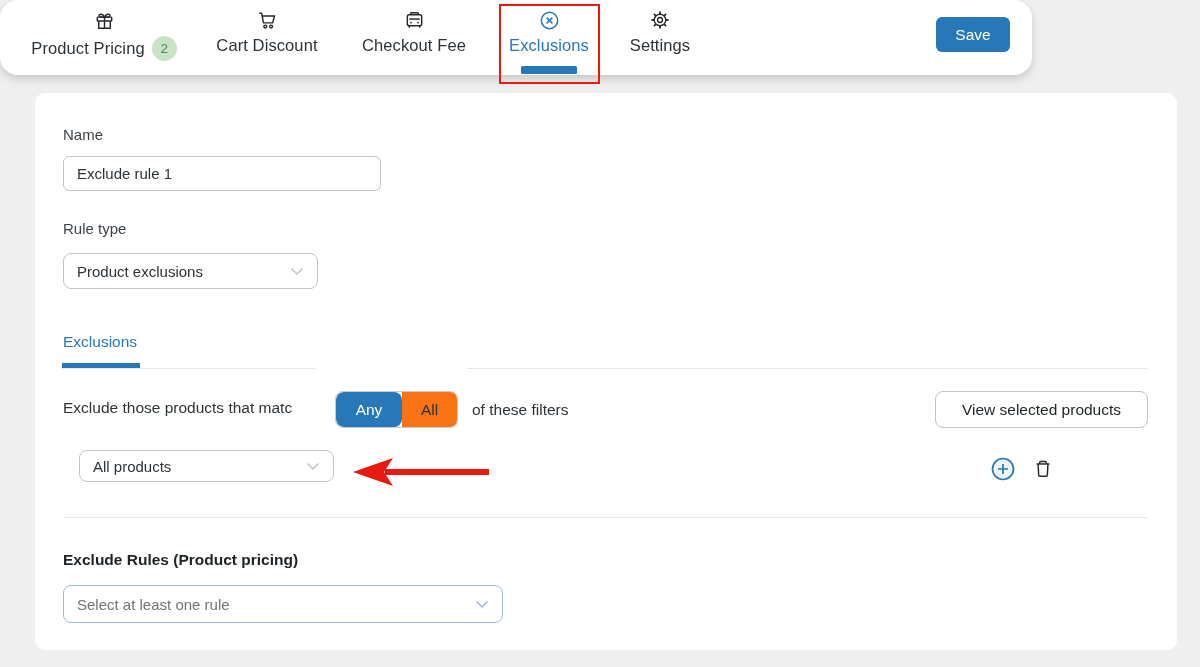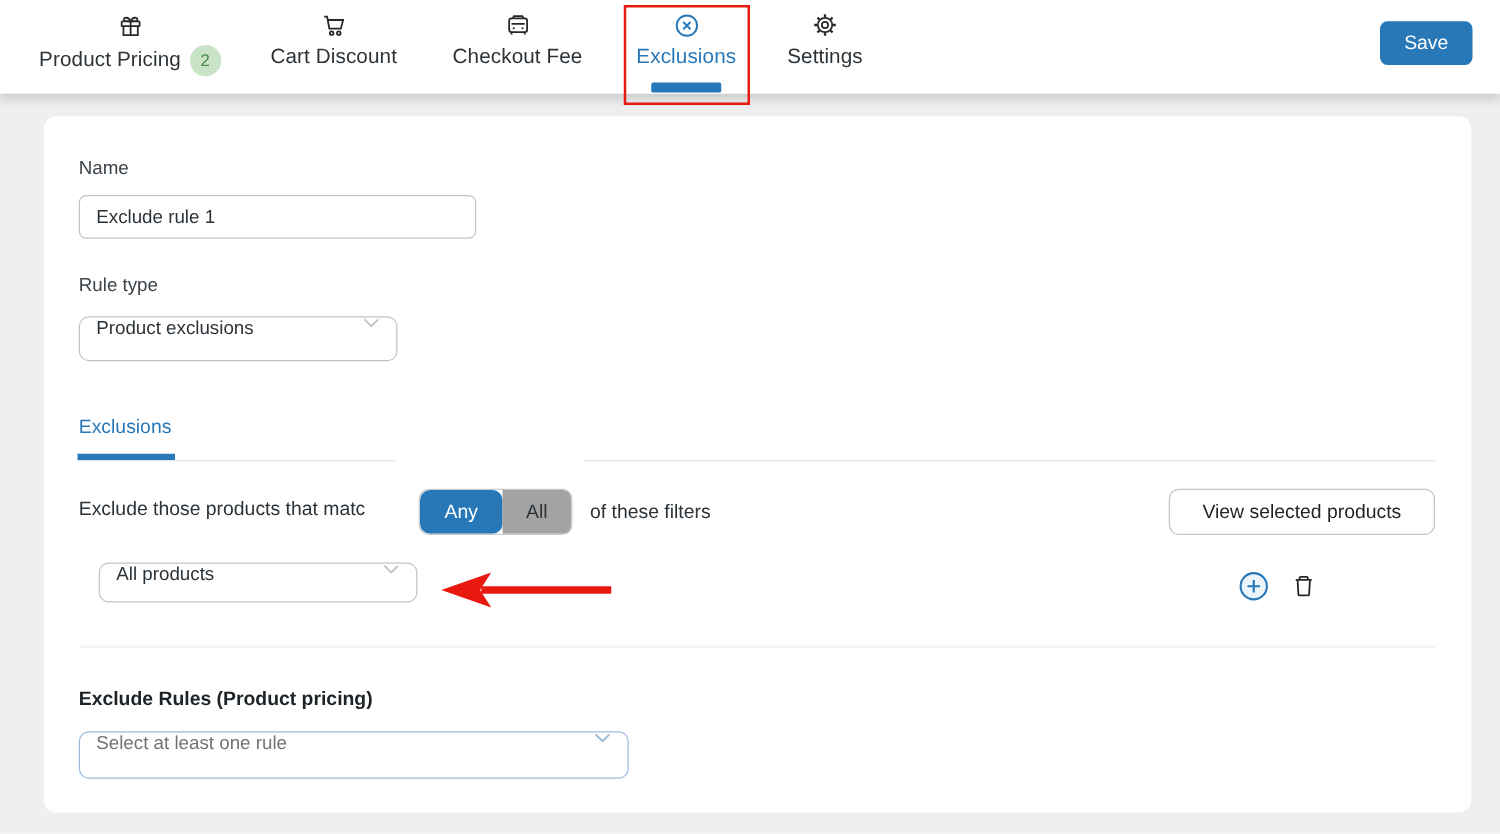--- a/index.html
+++ b/index.html
@@ -7,24 +7,25 @@
   body {
     font-family:"Liberation Sans", sans-serif;
     background:#efeff0;
     color:#2c3338;
     position:relative;
     overflow:hidden;
   }
 
   
   .header {
-    position:absolute; left:0; top:0; width:1200px; height:75px;
+    position:absolute; left:0; top:0; width:1032px; height:75px;
     background:#ffffff;
     box-shadow:0 4px 8px rgba(0,0,0,0.16);
     z-index:5;
+    border-radius:18px;
   }
   .tab {
     position:absolute; top:8px;
     display:flex; flex-direction:column; align-items:center;
     cursor:pointer; color:#2c3338;
   }
   .tab .ticon { height:24px; display:flex; align-items:center; justify-content:center; }
   .tab .tlabel-row { display:flex; align-items:center; gap:7px; margin-top:4px; }
   .tab .tlabel { font-size:16.5px; letter-spacing:.1px; white-space:nowrap; }
   .tab-pp  { left:16px;  width:176px; }
@@ -62,21 +63,21 @@
   .flabel { position:absolute; left:28px; font-size:15px; color:#3c434a; }
   .lbl-name { top:33px; }
   .lbl-rule { top:127px; }
   .text-input {
     position:absolute; left:28px; top:63px; width:318px; height:35px;
     border:1px solid #c3c4c7; border-radius:6px;
     padding:0 13px; font-size:15px; color:#2c3338;
     font-family:"Liberation Sans", sans-serif; background:#fff;
   }
   .select-box {
-    position:absolute; display:flex; align-items:flex-start; justify-content:space-between;
+    position:absolute; display:flex; align-items:center; justify-content:space-between;
     border:1px solid #c3c4c7; border-radius:8px; background:#fff;
     padding:0 13px; font-size:15px; color:#2c3338; cursor:pointer;
   }
   .sel-rule     { left:28px; top:160px; width:255px; height:36px; }
   .sel-products { left:44px; top:357px; width:255px; height:32px; }
   .sel-rules {
     left:28px; top:492px; width:440px; height:38px;
     border-color:#9dbbdd;
   }
   .sel-rules .sel-text { color:#737373; }
@@ -91,21 +92,21 @@
   .filter-suffix { position:absolute; left:437px; top:308px; font-size:15.5px; }
 
   .toggle-group {
     position:absolute; left:300px; top:298px; height:37px;
     display:flex; border-radius:8px; overflow:hidden;
     border:1px solid #c9cacd; background:#fff;
   }
   .toggle-btn { display:flex; align-items:center; justify-content:center;
                 font-size:15.5px; cursor:pointer; }
   .toggle-any { width:66px; background:#2878b8; color:#ffffff; border-radius:8px; }
-  .toggle-all { width:55px; background:#a3a3a3; color:#2c3338; }
+  .toggle-all { width:55px; background:#f97316; color:#2c3338; }
 
   .view-btn {
     position:absolute; left:900px; top:298px; width:213px; height:37px;
     background:#fff; border:1px solid #c3c4c7; border-radius:8px;
     font-size:15.5px; color:#1d2327; cursor:pointer;
     font-family:"Liberation Sans", sans-serif;
   }
 
   .arrow-wrap { position:absolute; left:316px; top:364px; width:142px; height:30px; }
 

